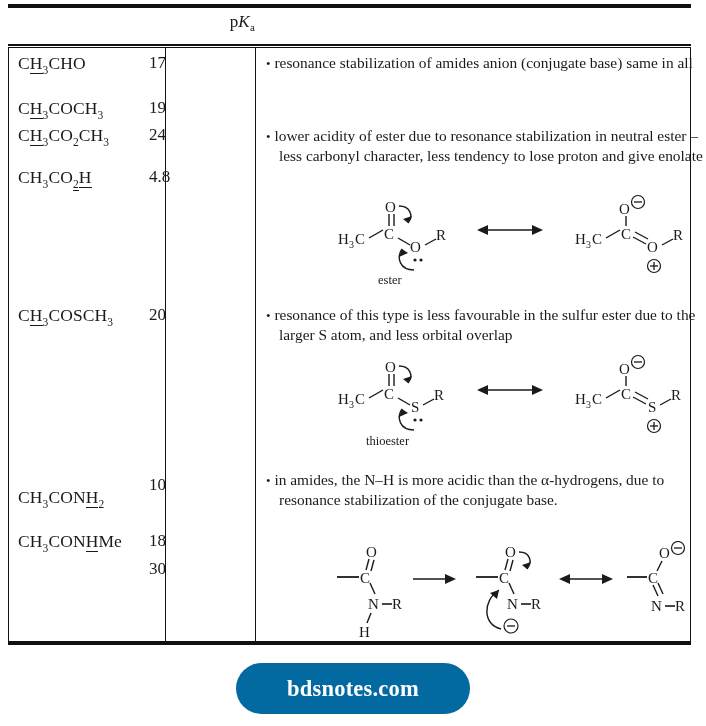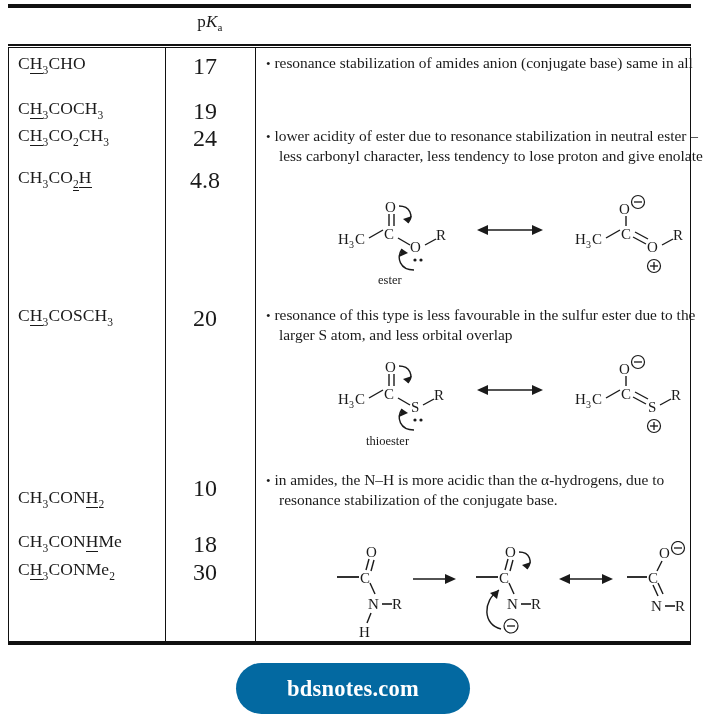--- a/index.html
+++ b/index.html
@@ -41,21 +41,21 @@
     height:593px;
   }
   .vline.v1{left:157px;}
   .vline.v2{left:247px;}
   .vline.v0{left:0px;}
   .vline.v3{left:682px;}
 
   
   .pka-head{
     position:absolute;left:157px;top:8px;width:90px;
-    text-align:center;
+    text-align:right;
     font-size:17px;
     letter-spacing:.2px;
   }
   .pka-head i{font-style:italic;}
   .pka-head sub{font-size:11px;}
 
   
   .formula{
     position:absolute;
     left:10px;
@@ -65,23 +65,22 @@
   }
   .formula sub{font-size:11.5px;}
   .u{
     border-bottom:1.6px solid #1a1a1a;
     padding-bottom:0px;
   }
 
   
   .pkaval{
     position:absolute;
-    left:157px;width:80px;
-    text-align:center;
-    font-size:24px;
+    left:141px;width:80px;
+    font-size:17px;
   }
 
   
   .bullet{
     position:absolute;
     left:258px;
     width:440px;
     font-size:15.4px;
     line-height:1.30;
     text-indent:-13px;
@@ -127,21 +126,20 @@
     <span>p</span><i>K</i><sub>a</sub>
   </div>
 
   <div class="formula" style="top:49px">C<span class="u">H</span><sub>3</sub>CHO</div>
   <div class="formula" style="top:94px">C<span class="u">H</span><sub>3</sub>COCH<sub>3</sub></div>
   <div class="formula" style="top:121px">C<span class="u">H</span><sub>3</sub>CO<sub>2</sub>CH<sub>3</sub></div>
   <div class="formula" style="top:163px">CH<sub>3</sub>CO<sub><span class="u">2</span></sub><span class="u">H</span></div>
   <div class="formula" style="top:301px">C<span class="u">H</span><sub>3</sub>COSCH<sub>3</sub></div>
   <div class="formula" style="top:483px">CH<sub>3</sub>CON<span class="u">H</span><sub>2</sub></div>
   <div class="formula" style="top:527px">CH<sub>3</sub>CON<span class="u">H</span>Me</div>
-  <div class="formula" style="top:555px">C<span class="u">H</span><sub>3</sub>CONMe<sub>2</sub></div>
 
   <div class="pkaval" style="top:49px">17</div>
   <div class="pkaval" style="top:94px">19</div>
   <div class="pkaval" style="top:121px">24</div>
   <div class="pkaval" style="top:163px">4.8</div>
   <div class="pkaval" style="top:301px">20</div>
   <div class="pkaval" style="top:471px">10</div>
   <div class="pkaval" style="top:527px">18</div>
   <div class="pkaval" style="top:555px">30</div>
 

